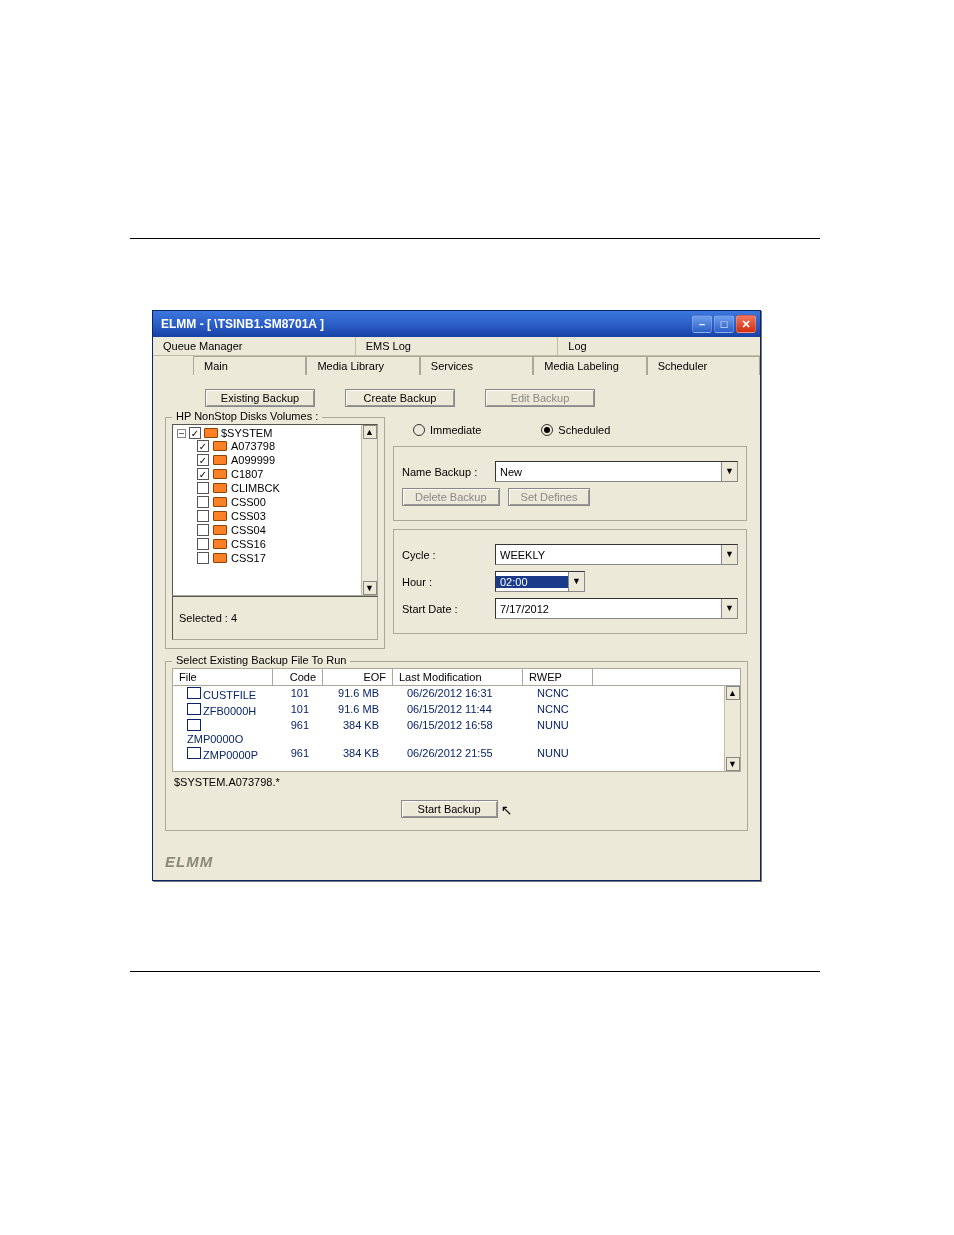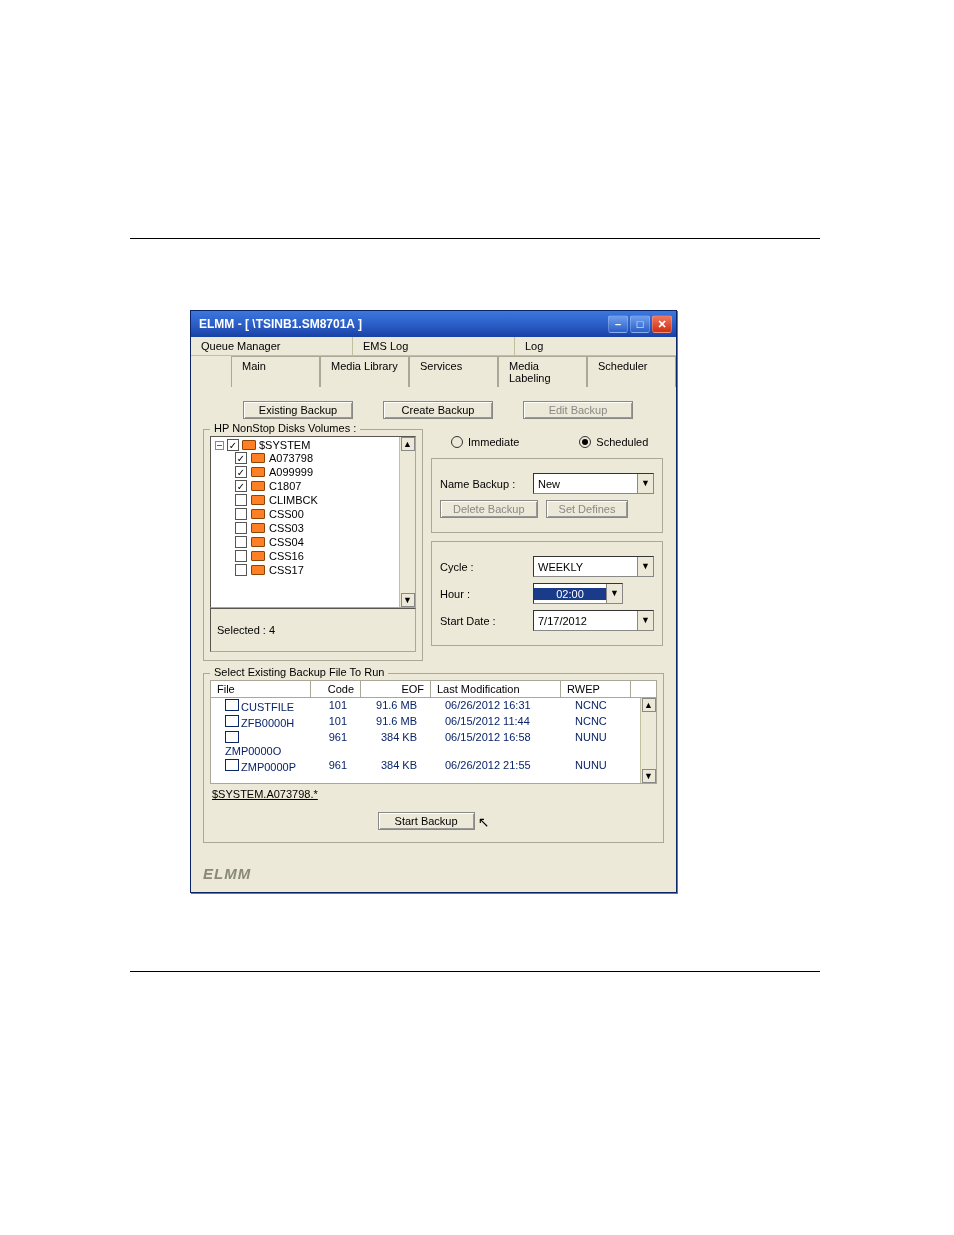--- a/index.html
+++ b/index.html
@@ -23,25 +23,24 @@
     text-decoration: underline;
     font-size: 11px;
   }
   hr.sep1 { position:absolute; top:232px; left:130px; width:690px; border:0; border-top:1px solid #000; }
   hr.sep2 { position:absolute; top:965px; left:130px; width:690px; border:0; border-top:1px solid #000; }
 
   .window {
     position: absolute;
     top: 310px;
     left: 152px;
-    width: 487px;
+    width: 609px;
     background: #ece9d8;
     border: 1px solid #0a246a;
     box-shadow: 1px 1px 0 #777;
-    margin-left: 38px;
   }
   .titlebar {
     height: 26px;
     background: linear-gradient(to bottom, #3b77dd 0%, #2c5fc8 50%, #1941a5 100%);
     display:flex; align-items:center; justify-content:space-between;
     padding: 0 4px 0 8px;
     color:#fff; font-weight:bold; font-size:12px;
   }
   .titlebar .title { white-space:nowrap; }
   .titlebar .controls { display:flex; gap:2px; }
@@ -113,34 +112,34 @@
   .radio.checked .dot { display:block; }
 
   .subfs { border:1px solid #aca899; padding:8px; margin-bottom:8px; }
   .frow { display:flex; align-items:center; gap:8px; margin:6px 0; }
   .flabel { width:85px; }
   .combo {
     display:flex; align-items:center; background:#fff; border:1px inset #888; height:21px;
   }
   .combo .cval { flex:1; padding:0 4px; }
   .combo .cbtn { width:16px; text-align:center; background:#ece9d8; border-left:1px solid #888; font-size:9px; line-height:19px; }
-  .combo.sel .cval { background:#1a3a8a; color:#fff;text-align:center; }
+  .combo.sel .cval { background:#1a3a8a; color:#fff; }
 
   .filesfs { margin-top:12px; }
   .listhdr { display:flex; border:1px solid #aca899; background:#ffffff; }
   .listhdr .col { padding:2px 6px; border-right:1px solid #aca899; }
   .listbody { border:1px solid #aca899; border-top:none; background:#fff; position:relative; height:86px; overflow:hidden; }
   .listbody .scroll { position:absolute; right:0; top:0; bottom:0; width:16px; background:#ece9d8; border-left:1px solid #c0c0a0; display:flex; flex-direction:column; justify-content:space-between; align-items:center; }
   .lrow { display:flex; padding:1px 0; color:#0a246a; }
   .lrow .cell { padding:0 14px; }
   .fileicon {
     width:14px; height:12px; border:1px solid #0a246a; display:inline-block; margin-right:2px;
     background:#fff;
   }
-  .pathrow { padding:4px 2px 2px 2px;text-decoration:underline; }
+  .pathrow { padding:4px 2px 2px 2px; }
   .startrow { text-align:center; padding:10px 0 4px 0; }
 
   .footer-brand {
     padding:8px 12px 10px 12px; color:#8a8a7a; font-weight:bold; font-style:italic; font-size:15px; letter-spacing:1px;
   }
 
   
   .c-file { width:100px; text-align:left; }
   .c-code { width:50px; text-align:right; }
   .c-eof  { width:70px; text-align:right; }

